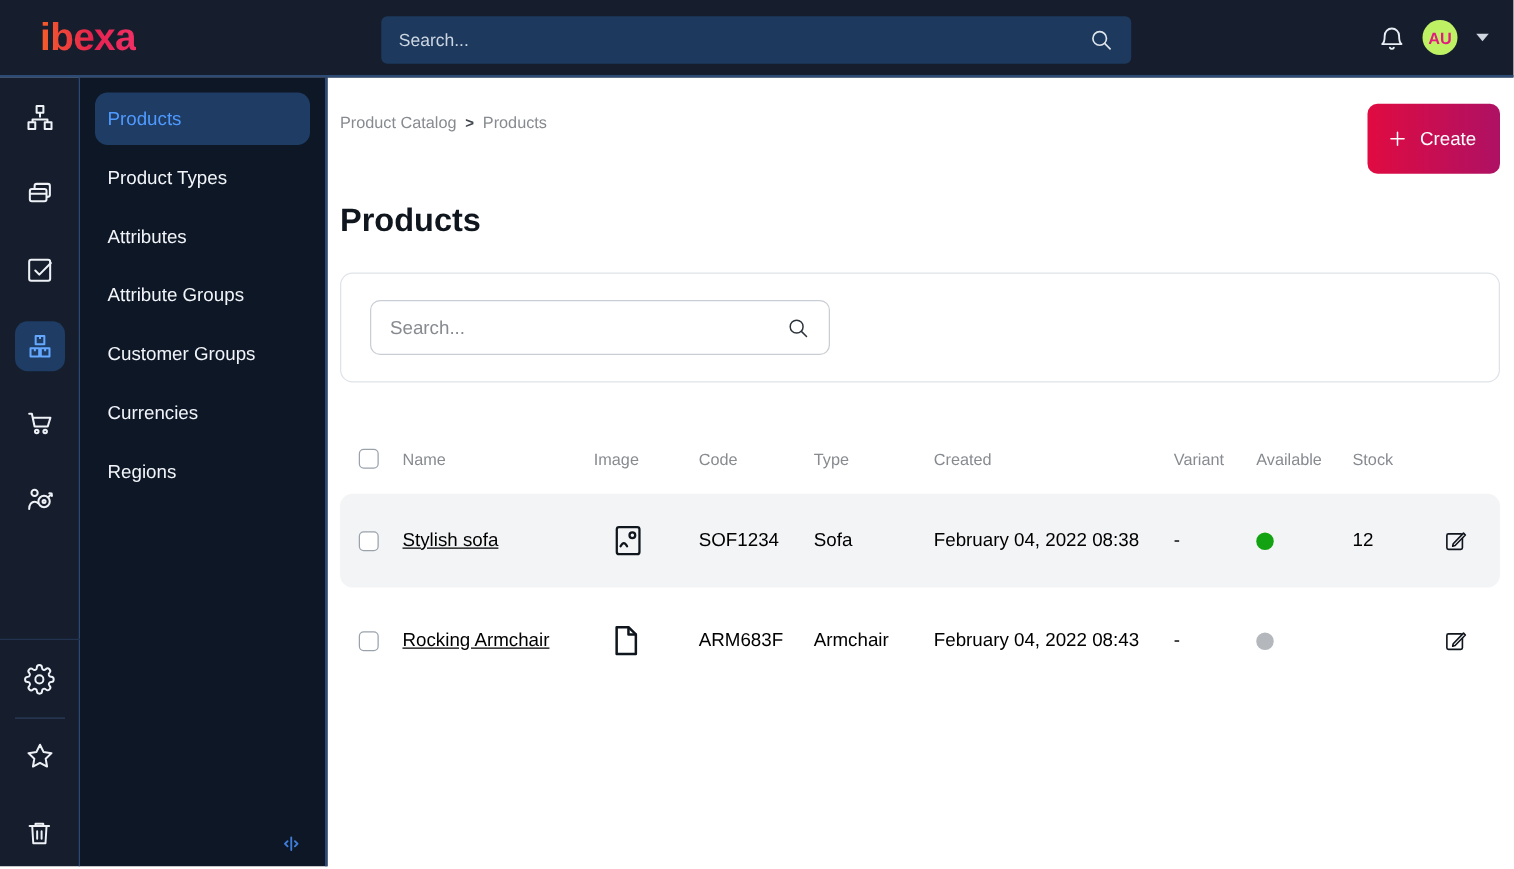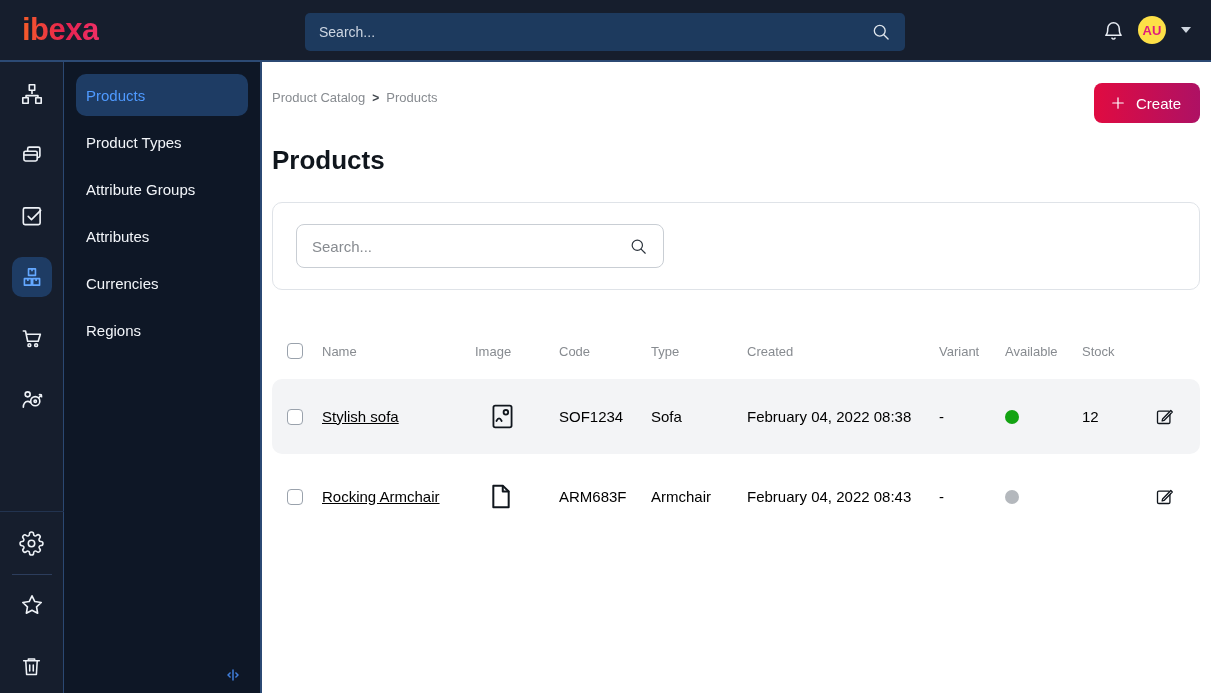--- a/index.html
+++ b/index.html
@@ -2,32 +2,32 @@
 <html><head>
 <meta charset="utf-8">
 <style>
   * { margin:0; padding:0; box-sizing:border-box; }
   html,body { background:#fff; }
   body { font-family:"Liberation Sans", sans-serif; }
   .root { width:1211px; height:695px; overflow:hidden; position:relative; background:#fff; }
 
   
   .topbar { height:62px; background:#161e2d; border-bottom:2px solid #2c4a74;
-            display:flex; align-items:center; padding:0 20px 0 22px; position:relative; }
+            display:flex; align-items:center; padding:0 20px 0 32px; position:relative; }
   .logo { font-size:31px; font-weight:800; letter-spacing:-0.5px;
           background:linear-gradient(90deg,#f4582c 5%,#e6224f 55%,#ef2e63 95%);
           -webkit-background-clip:text; background-clip:text; color:transparent; }
   .topbar-search { position:absolute; left:305px; top:13px; width:600px; height:38px;
                    background:#1d3a5e; border-radius:5px; display:flex; align-items:center;
                    padding:0 14px; }
   .topbar-search input { flex:1; background:transparent; border:none; outline:none;
                          color:#e8ecf1; font-size:14px; font-family:inherit; }
   .topbar-search input::placeholder { color:#cdd6e2; }
   .topbar-right { margin-left:auto; display:flex; align-items:center; gap:13px; }
-  .avatar { width:28px; height:28px; border-radius:50%; background:#fde047;
+  .avatar { width:28px; height:28px; border-radius:50%; background:#bef264;
             color:#e01c7c; font-size:13px; font-weight:700; display:flex;
             align-items:center; justify-content:center; }
   .caret { width:0; height:0; border-left:5px solid transparent; border-right:5px solid transparent;
            border-top:6px solid #cfd6df; margin-left:2px; }
 
   
   .app { display:flex; height:631px;justify-content:space-between; }
 
   
   .rail { width:64px; background:#161e2d; border-right:1px solid #2b4872;
@@ -51,21 +51,21 @@
                 padding-left:10px; color:#f2f5f9; font-size:15px; margin-bottom:5px; cursor:pointer; }
   .panel-item.active { background:#1e3c64; color:#4f9aff; }
   .collapse-btn { position:absolute; bottom:7px; right:16px; width:22px; height:22px;
                   display:flex; align-items:center; justify-content:center; }
 
   
   .content { flex:1; background:#fff; padding:0 11px 0 10px; }
   .content-header { display:flex; justify-content:space-between; align-items:flex-start; margin-top:21px; }
   .breadcrumb { font-size:13px; color:#878b90; padding-top:7px; }
   .breadcrumb .sep { color:#41474e; font-weight:700; margin:0 7px; font-size:12px; }
-  .create-btn { height:40px; padding:0 19px 0 15px; border:none; border-radius:8px; cursor:pointer;
+  .create-btn { height:56px; padding:0 19px 0 15px; border:none; border-radius:8px; cursor:pointer;
                 background:linear-gradient(90deg,#e00b41,#ae1164); color:#fff; font-size:15px;
                 font-family:inherit; display:flex; align-items:center; gap:9px; }
   .page-title { font-size:26px; font-weight:700; color:#10161d; margin-top:22px; }
 
   .filter-card { margin-top:26px; height:88px; border:1px solid #dfe3e8; border-radius:10px;
                  padding:21px 23px; }
   .filter-search { width:368px; height:44px; border:1px solid #c9ced4; border-radius:8px;
                    display:flex; align-items:center; padding:0 15px; }
   .filter-search input { flex:1; border:none; outline:none; font-size:15px; color:#10161d;
                          font-family:inherit; }
@@ -203,22 +203,23 @@
               <path d="M4.5 6.5h15 M9 6.5V4.8h6v1.7 M6.5 6.5l.8 13.2h9.4l.8-13.2 M10.3 10.5v5.8 M13.7 10.5v5.8"></path>
             </svg>
           </span>
         </div>
       </div>
     </div>
 
     <div class="panel">
       <div class="panel-item active">Products</div>
       <div class="panel-item">Product Types</div>
+      <div class="panel-item">Attributes</div>
       <div class="panel-item">Attribute Groups</div>
-      <div class="panel-item">Attributes</div>
+      <div class="panel-item">Customer Groups</div>
       <div class="panel-item">Currencies</div>
       <div class="panel-item">Regions</div>
       <div class="collapse-btn">
         <span>
           <svg width="20" height="20" viewBox="0 0 24 24" fill="none" stroke="#3f7dd9" stroke-width="1.8" stroke-linecap="round" stroke-linejoin="round">
             <path d="M12 6v12 M8.5 9.5L6 12l2.5 2.5 M15.5 9.5L18 12l-2.5 2.5"></path>
           </svg>
         </span>
       </div>
     </div>

